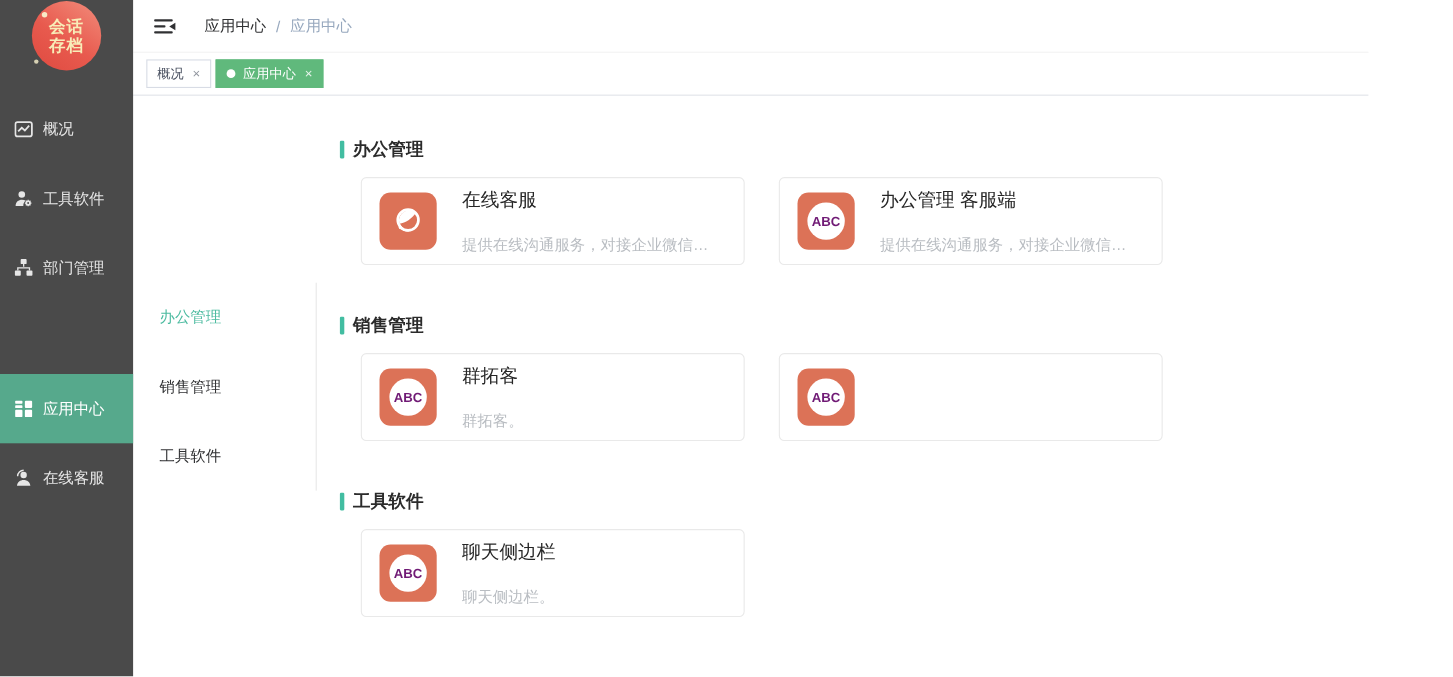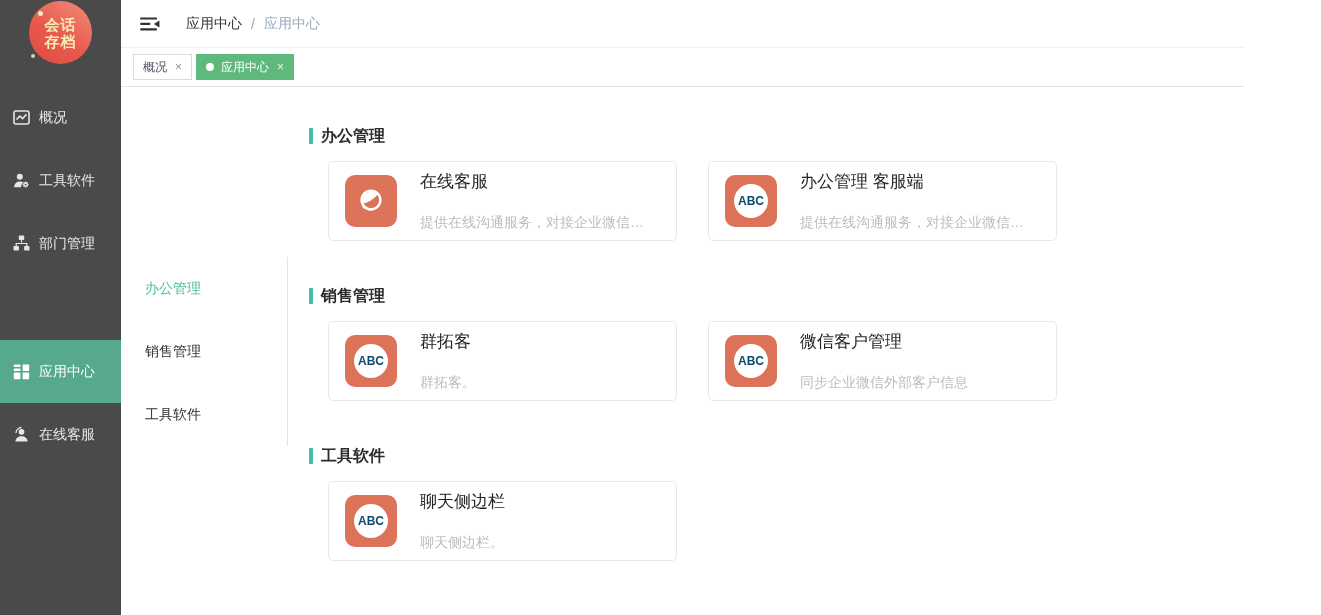--- a/index.html
+++ b/index.html
@@ -48,21 +48,21 @@
 
   .content { flex:1; padding:30px 0 0 21px; overflow:hidden; background:#fff; }
   .section-header { display:flex; align-items:center; height:20px; }
   .section-bar { width:4px; height:16px; background:#42bda1; border-radius:1px; margin-right:8px; }
   .section-title { font-size:16px; font-weight:bold; color:#2b2b2b; }
   .cards { display:flex; margin:15px 0 45px 19px; }
   .card { width:349px; height:80px; border:1px solid #e9e9e9; border-radius:5px; background:#fff;
           display:flex; align-items:center; padding-left:16px; margin-right:31px; cursor:pointer; }
   .card-icon { width:52px; height:52px; border-radius:10px; background:#dc7257; flex-shrink:0;
                display:flex; align-items:center; justify-content:center; }
-  .abc { width:34px; height:34px; border-radius:50%; background:#fff; color:#0c4a6e; font-weight:bold;
+  .abc { width:34px; height:34px; border-radius:50%; background:#fff; color:#701a75; font-weight:bold;
          font-size:12px; display:flex; align-items:center; justify-content:center; }
   .card-text { margin-left:23px; display:flex; flex-direction:column; min-width:0; padding-right:12px; }
   .card-title { font-size:17px; font-weight:500; color:#262626; white-space:nowrap; }
   .card-desc { font-size:14px; color:#b9bdc2; margin-top:21px; white-space:nowrap; overflow:hidden;
                text-overflow:ellipsis; max-width:245px; }
 </style>
 </head>
 <body>
 
 <div class="app">
@@ -224,24 +224,20 @@
                 </span>
     <span class="card-text">
       <span class="card-title">群拓客</span>
       <span class="card-desc">群拓客。</span>
     </span>
   </div>
               <div class="card">
     <span class="card-icon">
                   <span class="abc">ABC</span>
                 </span>
-    <span class="card-text">
-      <span class="card-title">微信客户管理</span>
-      <span class="card-desc">同步企业微信外部客户信息</span>
-    </span>
   </div>
             </div>
   </section>
           <section class="section">
     <div class="section-header">
       <span class="section-bar"></span>
       <span class="section-title">工具软件</span>
     </div>
     <div class="cards">
               <div class="card">

